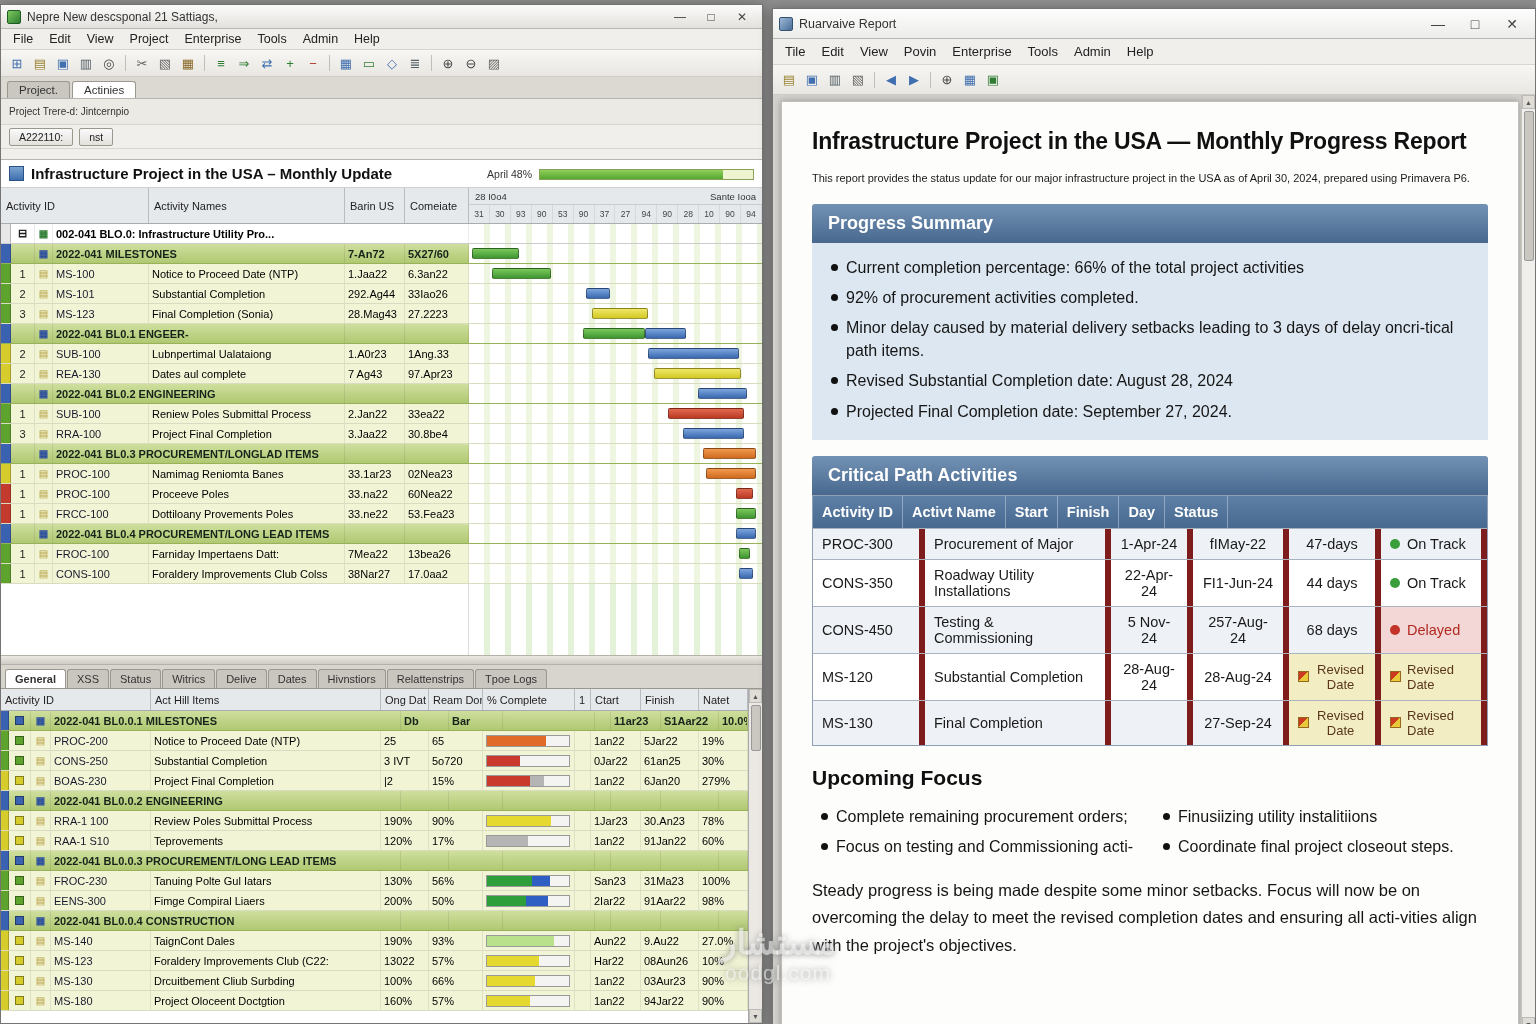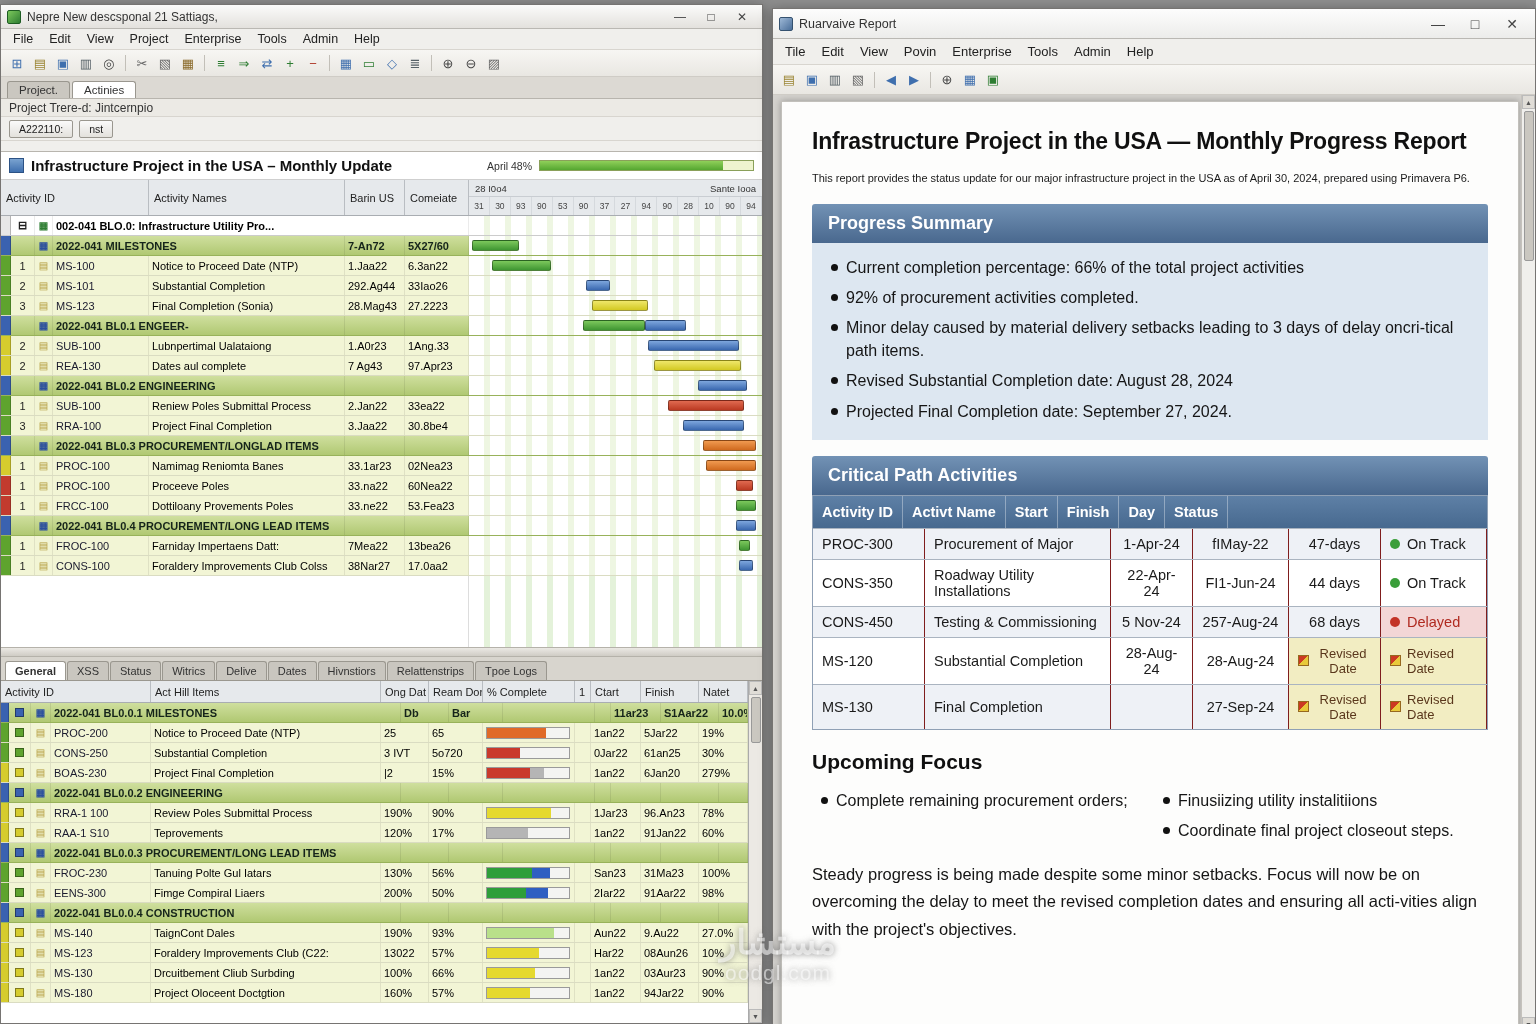--- a/index.html
+++ b/index.html
@@ -18,29 +18,29 @@
 .menubar{height:21px;display:flex;align-items:center;padding:0 4px;background:#f0efec;border-bottom:1px solid #d8d5cf;font-size:12.5px;flex:none}
 .menubar.tall{height:26px;font-size:13px}
 .mi{padding:2px 8px;color:#222}
 .toolbar{height:27px;display:flex;align-items:center;padding:0 5px;background:linear-gradient(#f7f6f3,#e9e7e2);border-bottom:1px solid #cfccc6;gap:1px;flex:none}
 .toolbar.tall{height:30px}
 .tb{width:22px;height:20px;display:flex;align-items:center;justify-content:center;font-size:13px;border:1px solid transparent;border-radius:2px}
 .tb-sep{width:1px;height:16px;background:#c2bfb8;margin:0 4px}
 .ptabs{display:flex;align-items:flex-end;height:22px;background:#dcd9d3;border-bottom:1px solid #b8b5ae;padding-left:6px;gap:2px;flex:none}
 .ptab{font-size:11.5px;padding:2px 11px;background:#cac7c0;border:1px solid #9a978f;border-bottom:none;border-radius:3px 3px 0 0;color:#333}
 .ptab.act{background:#fff;font-weight:normal}
-.path-row{height:18px;font-size:12px;color:#333;display:flex;align-items:center;padding:0 8px;background:#eceae5;border-bottom:1px solid #d8d5cf;flex:none}
+.path-row{height:26px;font-size:10px;color:#333;display:flex;align-items:center;padding:0 8px;background:#eceae5;border-bottom:1px solid #d8d5cf;flex:none}
 .btn-row{height:24px;display:flex;align-items:center;gap:6px;padding:0 8px;background:#f0efec;border-bottom:1px solid #d8d5cf;flex:none}
 .fbtn{font-size:10.5px;padding:2px 9px;background:linear-gradient(#fafafa,#e3e1dc);border:1px solid #9a978f;border-radius:2px;color:#222}
 
 .gantt-panel{margin-top:10px;background:#fff;border-top:1px solid #b8b5ae;display:flex;flex-direction:column;flex:none;height:496px;overflow:hidden}
 .g-header{height:28px;display:flex;align-items:center;padding:0 8px;border-bottom:1px solid #cfcfcf;background:#fff;flex:none}
 .gh-ic{width:15px;height:15px;background:linear-gradient(#7aa3d0,#3f6fae);border:1px solid #2c5285;flex:none}
 .g-header b{font-size:15px;color:#111;margin-left:7px;white-space:nowrap}
-.gh-right{margin-left:auto;display:flex;align-items:center;gap:7px;font-size:10.5px;color:#333}
+.gh-right{margin-left:auto;display:flex;align-items:flex-end;gap:7px;font-size:10.5px;color:#333}
 .pbar{width:215px;height:11px;border:1px solid #8aa05a;background:#eef4cf;position:relative}
 .pfill{position:absolute;left:0;top:0;bottom:0;background:linear-gradient(#8fd05a,#55a630)}
 .g-colhead{height:36px;display:flex;background:#e6e9ec;border-bottom:1px solid #a9adb2;font-size:11px;color:#222;flex:none}
 .gh-c{border-right:1px solid #b9bdc2;display:flex;align-items:center;padding:0 5px;overflow:hidden;white-space:nowrap}
 .timeline-head{flex:1;display:flex;flex-direction:column}
 .tl-labels{height:17px;display:flex;justify-content:space-between;padding:0 6px;font-size:9.5px;align-items:center;border-bottom:1px solid #c9cdd2;color:#333}
 .tl-ticks{flex:1;display:flex;font-size:8.5px;color:#444}
 .tick{flex:1;border-right:1px solid #d5d9dd;display:flex;align-items:center;justify-content:center;overflow:hidden}
 .g-body{flex:1;display:flex;flex-direction:column;overflow:hidden}
 .g-row{display:flex;height:20px;font-size:11px;border-bottom:1px solid #dadcc2;flex:none}
@@ -119,21 +119,21 @@
 .ps-body{background:#dde7f1;padding:6px 10px 10px;margin-bottom:16px}
 ul.bullets{list-style:none}
 .bullets li{font-size:16px;color:#151515;line-height:1.45;margin:7px 0;padding-left:24px;position:relative}
 .bullets li::before{content:"";position:absolute;left:9px;top:8px;width:7px;height:7px;border-radius:50%;background:#111}
 .cp-table{border:1px solid #8fa0b5;margin-bottom:20px}
 .ct-head{display:flex;background:linear-gradient(#5e80a6,#47698f);color:#fff;font-weight:bold;font-size:14.5px}
 .ct-h{padding:8px 9px;border-right:1px solid rgba(255,255,255,.35);display:flex;align-items:center}
 .ct-h.cen{justify-content:center;text-align:center}
 .ct-row{display:flex;border-top:1px solid #aab4c0;font-size:14.5px;color:#1a1a1a;background:#fff}
 .ct-row.alt{background:#eef1f6}
-.ct-c{padding:7px 9px;border-right:1px solid #7f1d1d;display:flex;align-items:center}
+.ct-c{padding:7px 9px;border-right:6px solid #7f1d1d;display:flex;align-items:center}
 .ct-c.cen{justify-content:center;text-align:center}
 .ct-c.id{width:112px}.ct-c.nm{width:186px}.ct-c.stc{width:82px}.ct-c.fnc{width:96px}.ct-c.dy{width:92px}.ct-c.stt{flex:1}
 .dot{width:10px;height:10px;border-radius:50%;display:inline-block;margin-right:7px;flex:none}
 .dot.green{background:#3a9e3a}.dot.red{background:#c33327}
 .ct-c.delayed{background:#f3d6d6;color:#b02a20}
 .ct-c.revised{background:#f2edc2;color:#5a371c;font-size:13px}
 .rev-ic{width:11px;height:11px;margin-right:6px;background:linear-gradient(135deg,#cc3a22 45%,#e8c93a 45%);border:1px solid #96681f;flex:none}
 .uf-head{font-size:21px;font-weight:bold;color:#101010;margin:14px 0 8px}
 .uf-cols{display:flex;gap:8px;margin-bottom:12px}
 .uf-col{flex:1}
@@ -589,21 +589,21 @@
                 <span class="dc nm">Review Poles Submittal Process</span>
                 <span class="dc ong">190%</span>
                 <span class="dc ream">90%</span>
                 <span class="dc pct">
                   <span class="ptrack">
                     <span class="pseg yellow" style="width: 78%;"></span>
                   </span>
                 </span>
                 <span class="dc one"></span>
                 <span class="dc ct">1Jar23</span>
-                <span class="dc fn2">96.An23</span>
+                <span class="dc fn2">30.An23</span>
                 <span class="dc nt">78%</span>
               </div>
               <div class="d-row child">
                 <span class="dc strip yellow"></span>
                 <span class="dc sq">
                   <span class="sqic yellow"></span>
                 </span>
                 <span class="dc ic doc-ic">▤</span>
                 <span class="dc id">RAA-1 S10</span>
                 <span class="dc nm">Teprovements</span>
@@ -884,20 +884,21 @@
                 <span class="ct-c dy cen revised"><span class="rev-ic"></span>Revised Date</span>
                 <span class="ct-c stt revised"><span class="rev-ic"></span>Revised Date</span>
               </div>
             </div>
         </div>
 
         <div class="uf-head">Upcoming Focus</div>
         <div class="uf-cols">
           <ul class="bullets uf-col" id="ufLeft">
               <li>Complete remaining procurement orders;</li>
+              <li>Focus on testing and Commissioning acti-</li>
             </ul>
           <ul class="bullets uf-col" id="ufRight">
               <li>Finusiizing utility instalitiions</li>
               <li>Coordinate final project closeout steps.</li>
             </ul>
         </div>
 
         <p class="closing">Steady progress is being made despite some minor setbacks. Focus will now be on overcoming the delay to meet the revised completion dates and ensuring all acti-vities align with the project's objectives.</p>
       </div>
       <div class="doc-scroll">

